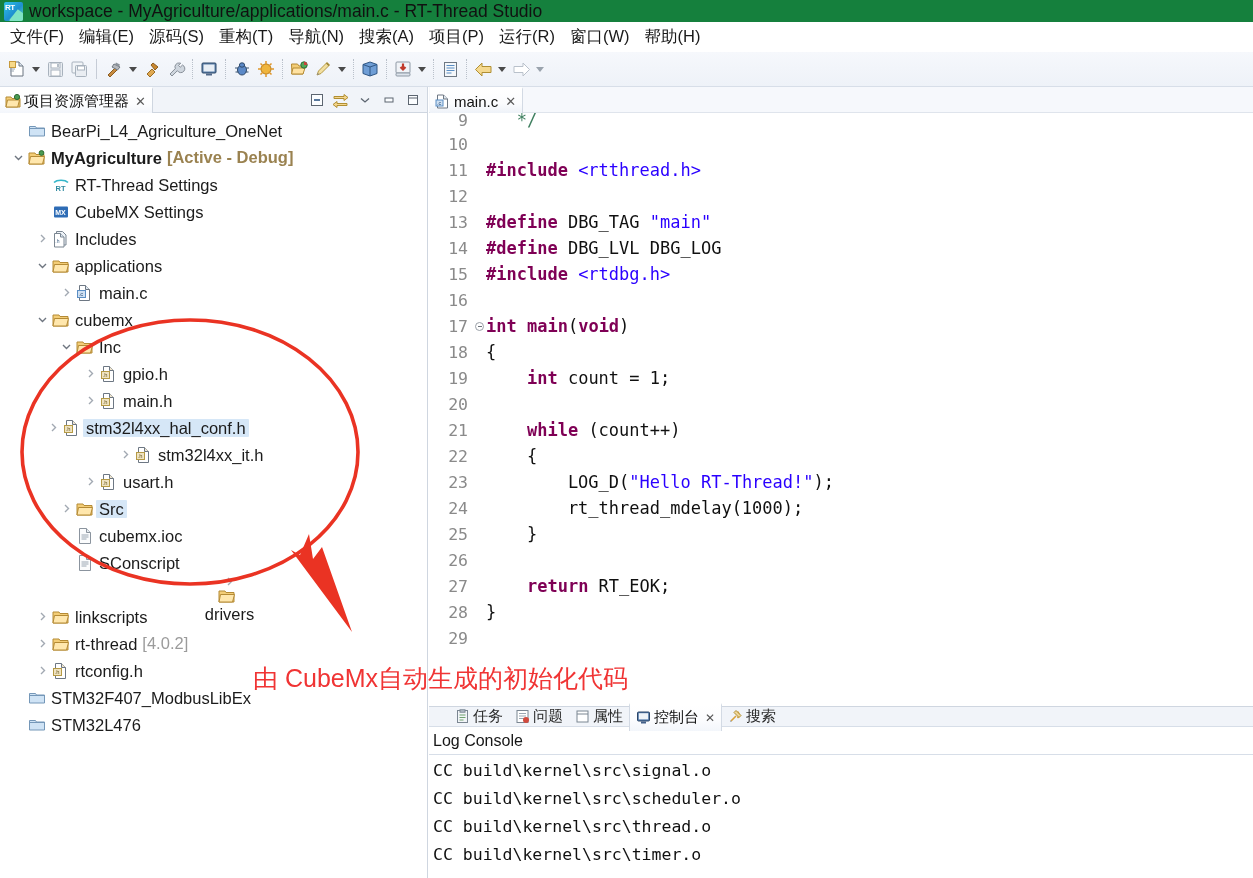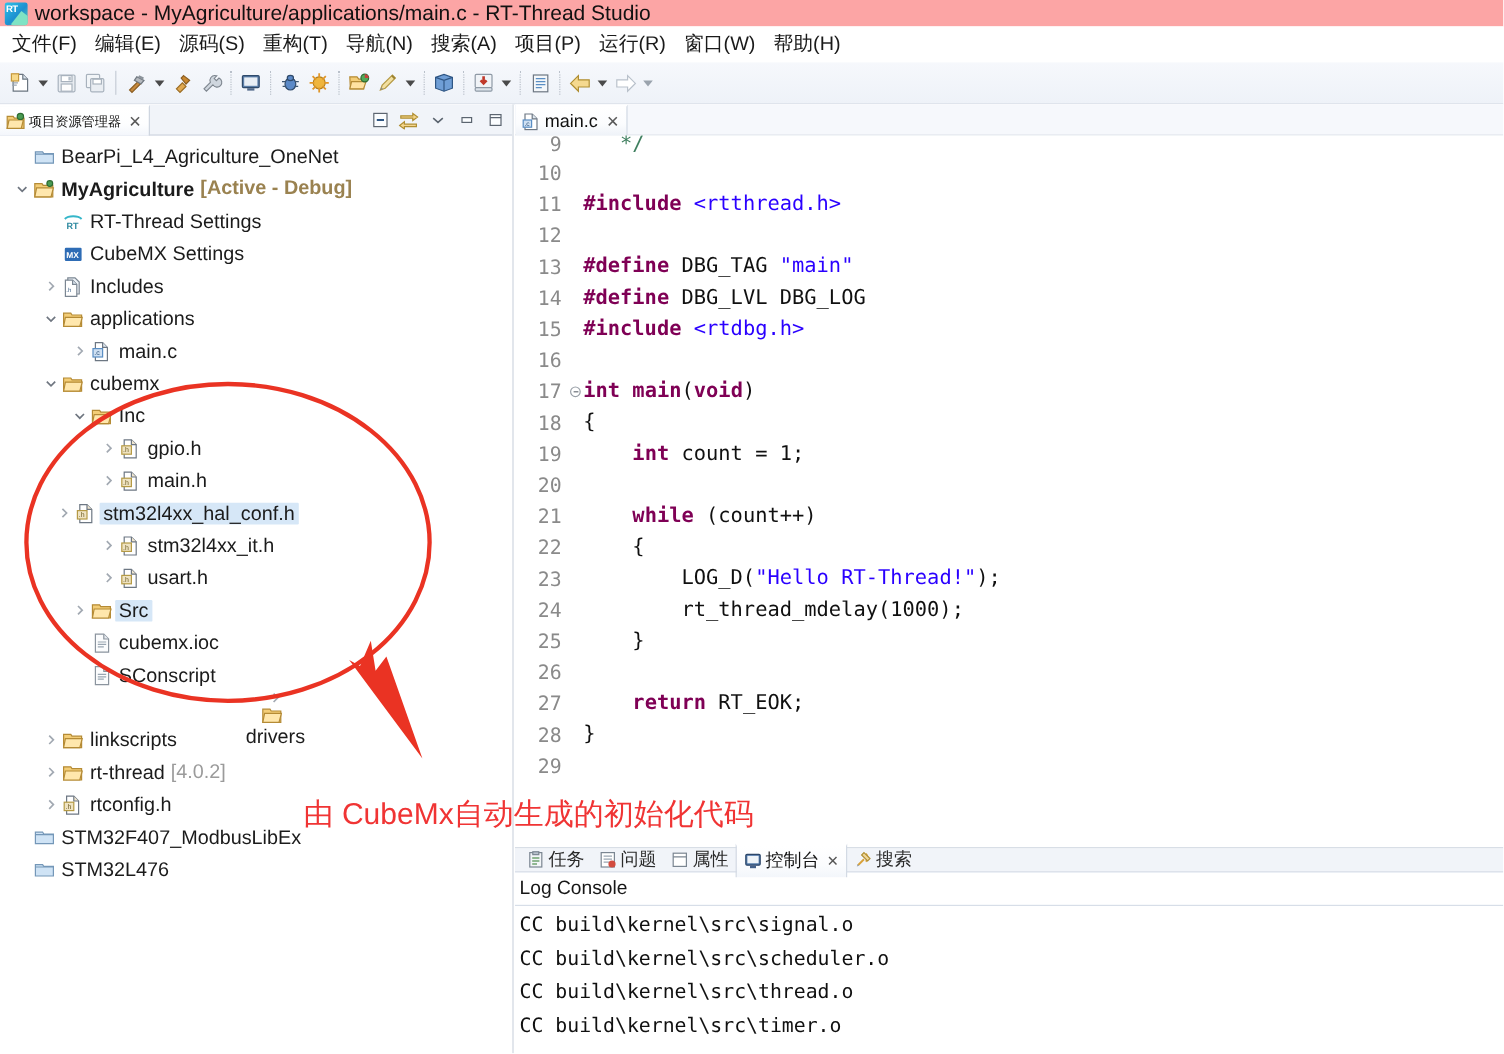--- a/index.html
+++ b/index.html
@@ -14,21 +14,21 @@
   #app {
     position: relative;
     width: 1253px; height: 878px;
     overflow: hidden;
     background: #ffffff;
   }
 
   
   .titlebar {
     position: absolute; left: 0; top: 0; width: 1253px; height: 22px;
-    background: #fca5a5;
+    background: #15803d;
     display: flex; align-items: center;
     padding-left: 4px;
     overflow: hidden;
   }
   .rt-logo {
     width: 19px; height: 19px;
     position: relative;
     flex: 0 0 auto;
     margin-right: 6px;
     background: linear-gradient(135deg,#2fc3e8 0%, #1e8fd0 55%, #5fd6b0 100%);
@@ -128,21 +128,21 @@
     padding: 0 6px 0 5px;
     background: linear-gradient(180deg,#ffffff 0%, #fdfeff 60%, #f3f6fb 100%);
     border-right: 1px solid #cfd6e0;
     border-top: 2px solid #ffffff;
   }
   .lp-tab-icon {
     width: 16px; height: 16px; margin-right: 3px;
     flex: 0 0 auto; position: relative;
   }
   .lp-tab-label {
-    font-size: 11px; color: #111; white-space: nowrap; text-align: center;
+    font-size: 15px; color: #111; white-space: nowrap; text-align: center;
   }
   .lp-tab-close {
     font-size: 13px; color: #5a5a5a; margin-left: 6px;
     line-height: 1;
   }
   .lp-tools {
     position: absolute; right: 6px; top: 0; height: 26px;
     display: flex; align-items: center; gap: 7px;
   }
   .lp-tool { width: 17px; height: 17px; display:flex; align-items:center; justify-content:center;}
@@ -265,21 +265,21 @@
   .console-wrap {
     position: absolute; left: 0; bottom: 0;
     width: 824px; height: 172px;
     background: #ffffff;
     border-top: 1px solid #cfd6e0;
   }
   .cons-tabrow {
     height: 20px;
     background: #f1f4f9;
     display: flex; align-items: center;
-    padding-left: 4px;
+    padding-left: 20px;
     border-bottom: 1px solid #d7dee8;
   }
   .cons-tab {
     display: flex; align-items: center;
     height: 28px;
     padding: 0 6px;
     font-size: 15px;
     color: #2b2b2b;
   }
   .cons-tab.active {
@@ -648,21 +648,21 @@
             </svg>
           </span>
           <span class="ticon"><svg width="18" height="18" viewBox="0 0 18 18">
               <path d="M3.5 1.5h6l4 4v11h-10z" fill="#ffffff" stroke="#6d7783"></path>
               <path d="M9.5 1.5v4h4" fill="#f0e6cf" stroke="#6d7783"></path>
               <rect x="1.5" y="6.5" width="8" height="7" fill="#efe3c2" stroke="#b59a45"></rect>
               <text x="2.6" y="12" font-size="5.8" fill="#6b5a20" font-family="Liberation Sans, sans-serif">.h</text>
             </svg></span>
           <span class="tlabel tsel">stm32l4xx_hal_conf.h</span>
         </div>
-        <div class="trow" style="padding-left: 80px;">
+        <div class="trow" style="padding-left: 80px; margin-left: 35px;">
           <span class="twist">
             <svg width="11" height="11" viewBox="0 0 11 11">
               <path d="M4 2l3.5 3.5L4 9" fill="none" stroke="#a2a9b2" stroke-width="1.4"></path>
             </svg>
           </span>
           <span class="ticon"><svg width="18" height="18" viewBox="0 0 18 18">
               <path d="M3.5 1.5h6l4 4v11h-10z" fill="#ffffff" stroke="#6d7783"></path>
               <path d="M9.5 1.5v4h4" fill="#f0e6cf" stroke="#6d7783"></path>
               <rect x="1.5" y="6.5" width="8" height="7" fill="#efe3c2" stroke="#b59a45"></rect>
               <text x="2.6" y="12" font-size="5.8" fill="#6b5a20" font-family="Liberation Sans, sans-serif">.h</text>

